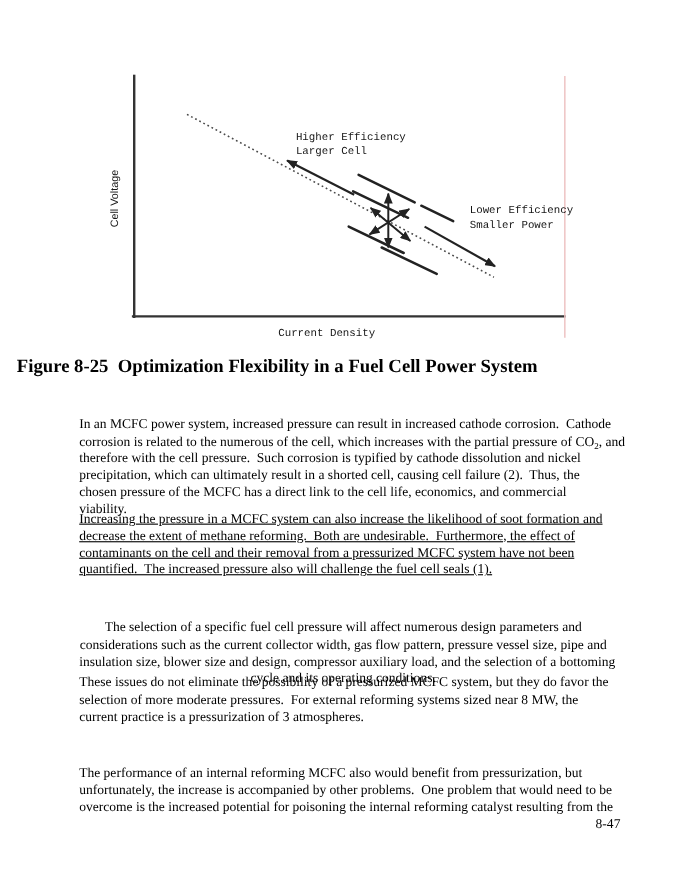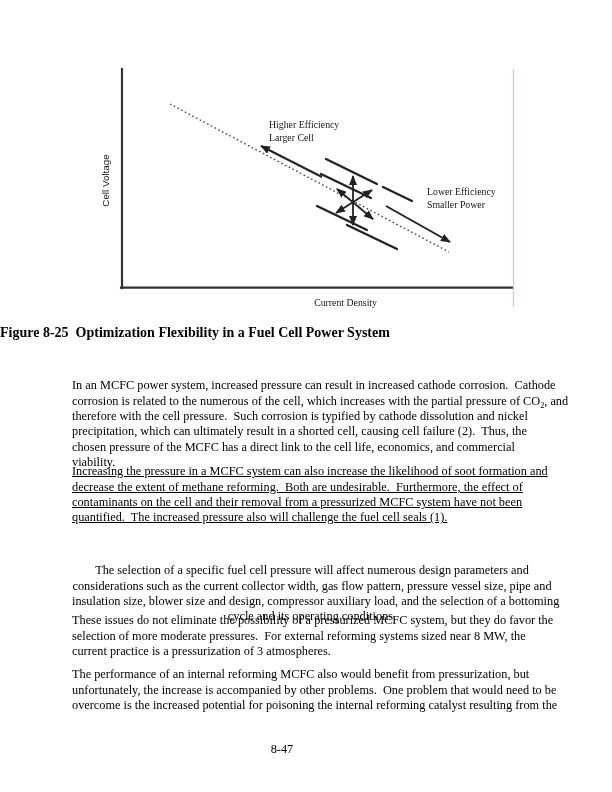--- a/index.html
+++ b/index.html
@@ -10,56 +10,56 @@
     color: #000;
     position: relative;
     overflow: hidden;
   }
   .page { position: absolute; inset: 0; width: 612px; height: 792px; }
 
   
   .fig-svg { position: absolute; left: 0; top: 0; width: 612px; height: 320px; }
   .fig-label {
     position: absolute;
-    font-family: Liberation Serif, serif;
+    font-family: Liberation Mono, monospace;
     font-size: 9.8px; line-height: 13px;
     color: #161616;
     white-space: pre;
   }
   .fig-label.center { text-align: center; }
   .vlabel {
     position: absolute;
     left: 55px; top: 175px; width: 100px;
     transform: rotate(-90deg); transform-origin: center;
     text-align: center;
     font-family: "Liberation Sans", "DejaVu Sans", sans-serif;
     font-size: 9.8px; color: #161616;
   }
 
   
   .caption {
     position: absolute; left: 0; top: 325px; width: 504px;
-    text-align: left;
-    font-weight: bold; font-size: 14px; line-height: 15.3px;
+    text-align: center;
+    font-weight: bold; font-size: 17px; line-height: 15.3px;
     white-space: pre;
   }
   .para {
     position: absolute; left: 72px; width: 480px;
     font-size: 12.3px; line-height: 15.35px;
     white-space: pre;
   }
   .para sub { font-size: 8.2px; line-height: 0; }
   .p1 { top: 366px; }
   .p2 { top: 452px; text-decoration: underline; }
   .p3 { top: 551px; text-align: center; }
   .p4 { top: 601px; }
-  .p5 { top: 655px; }
+  .p5 { top: 683px; }
   .page-number {
     position: absolute; left: 0; top: 742px; width: 564px;
-    text-align: center; font-size: 12.3px;
+    text-align: right; font-size: 12.3px;
   }
 </style>
 </head>
 <body>
 
 <div class="page">
 
   <svg class="fig-svg" viewBox="0 0 612 320" xmlns="http://www.w3.org/2000/svg">
     <defs>
       <marker id="ah" viewBox="0 0 10 8" markerUnits="userSpaceOnUse" markerWidth="10" markerHeight="8" refX="9" refY="4" orient="auto-start-reverse">
@@ -90,21 +90,21 @@
 
     <g stroke="#222222" stroke-width="1.8">
       <line x1="353" y1="176" x2="353" y2="225" marker-start="url(#ah)" marker-end="url(#ah)"></line>
       <line x1="336" y1="213" x2="372" y2="190" marker-start="url(#ah)" marker-end="url(#ah)"></line>
       <line x1="337" y1="189" x2="373" y2="219" marker-start="url(#ah)" marker-end="url(#ah)"></line>
     </g>
   </svg>
 
   <div class="vlabel">Cell Voltage</div>
 
-  <div class="fig-label center" style="left:257px; top:296px; width:120px;text-align:right;">Current Density</div>
+  <div class="fig-label center" style="left:237px; top:296px; width:120px;">Current Density</div>
 
   <div class="fig-label" style="left:269px; top:118px;">Higher Efficiency
 Larger Cell</div>
 
   <div class="fig-label" style="left:427px; top:185px;">Lower Efficiency
 Smaller Power</div>
 
 
   <div class="caption">Figure 8-25  Optimization Flexibility in a Fuel Cell Power System</div>
 

